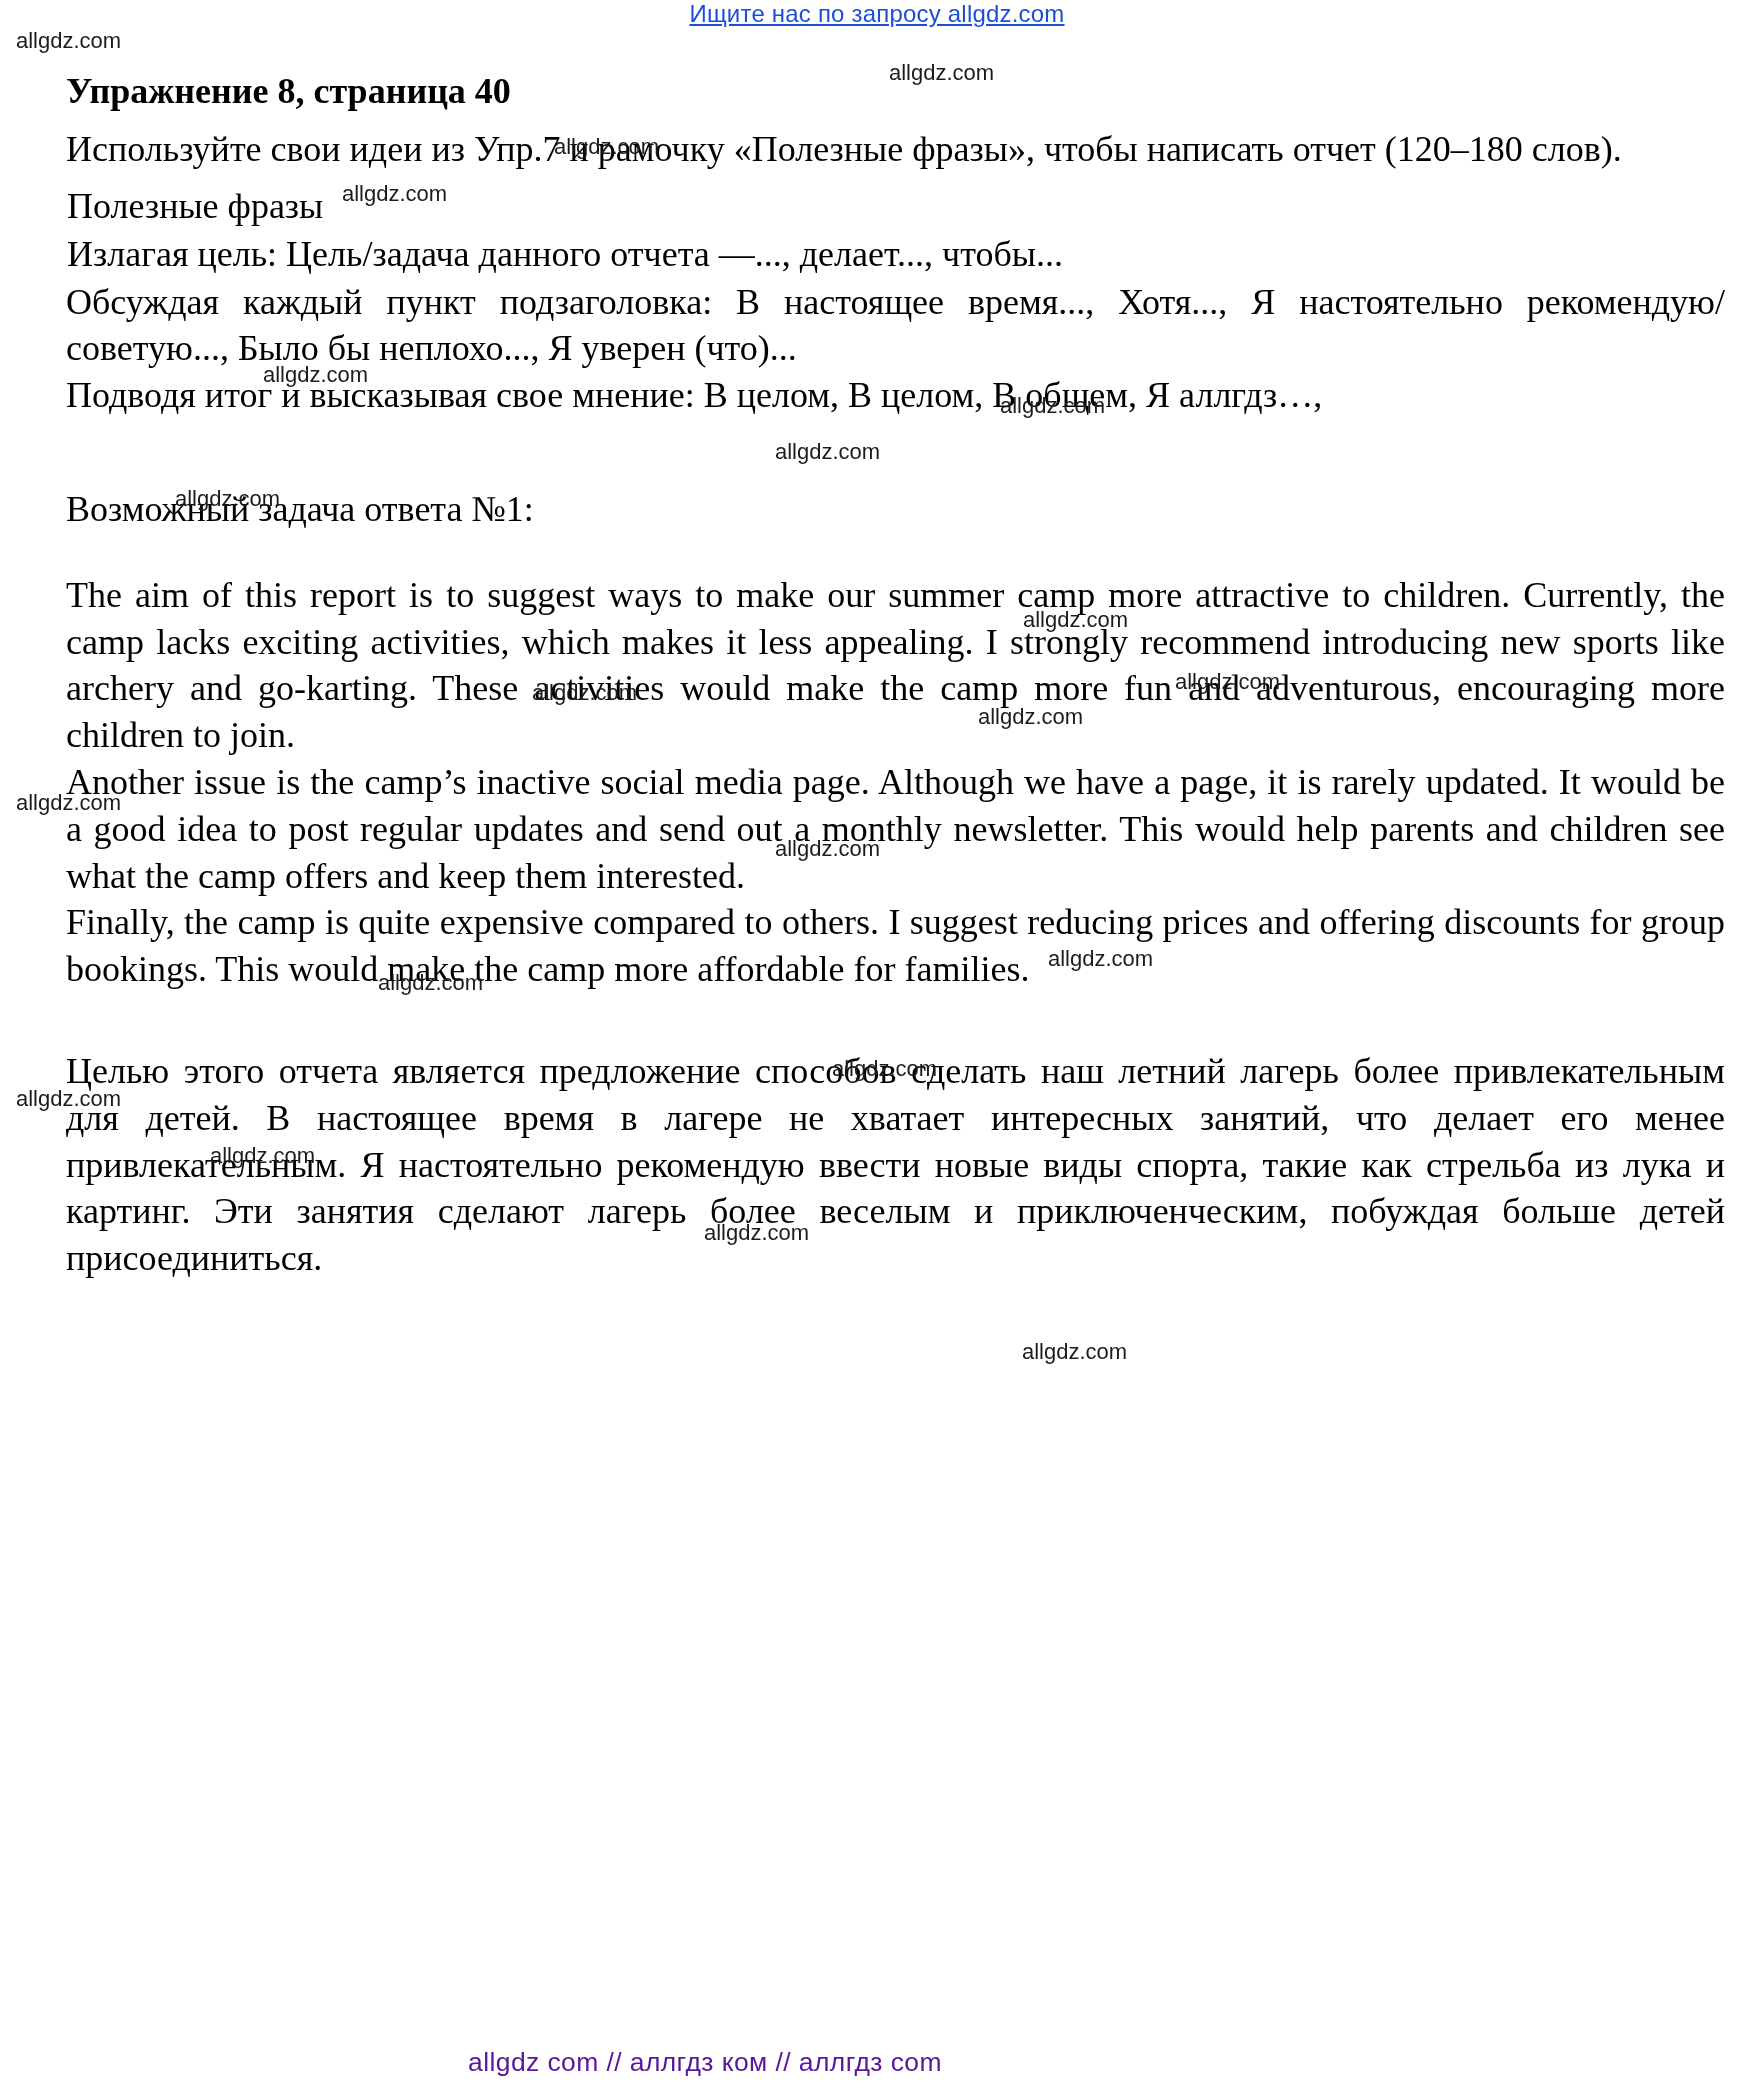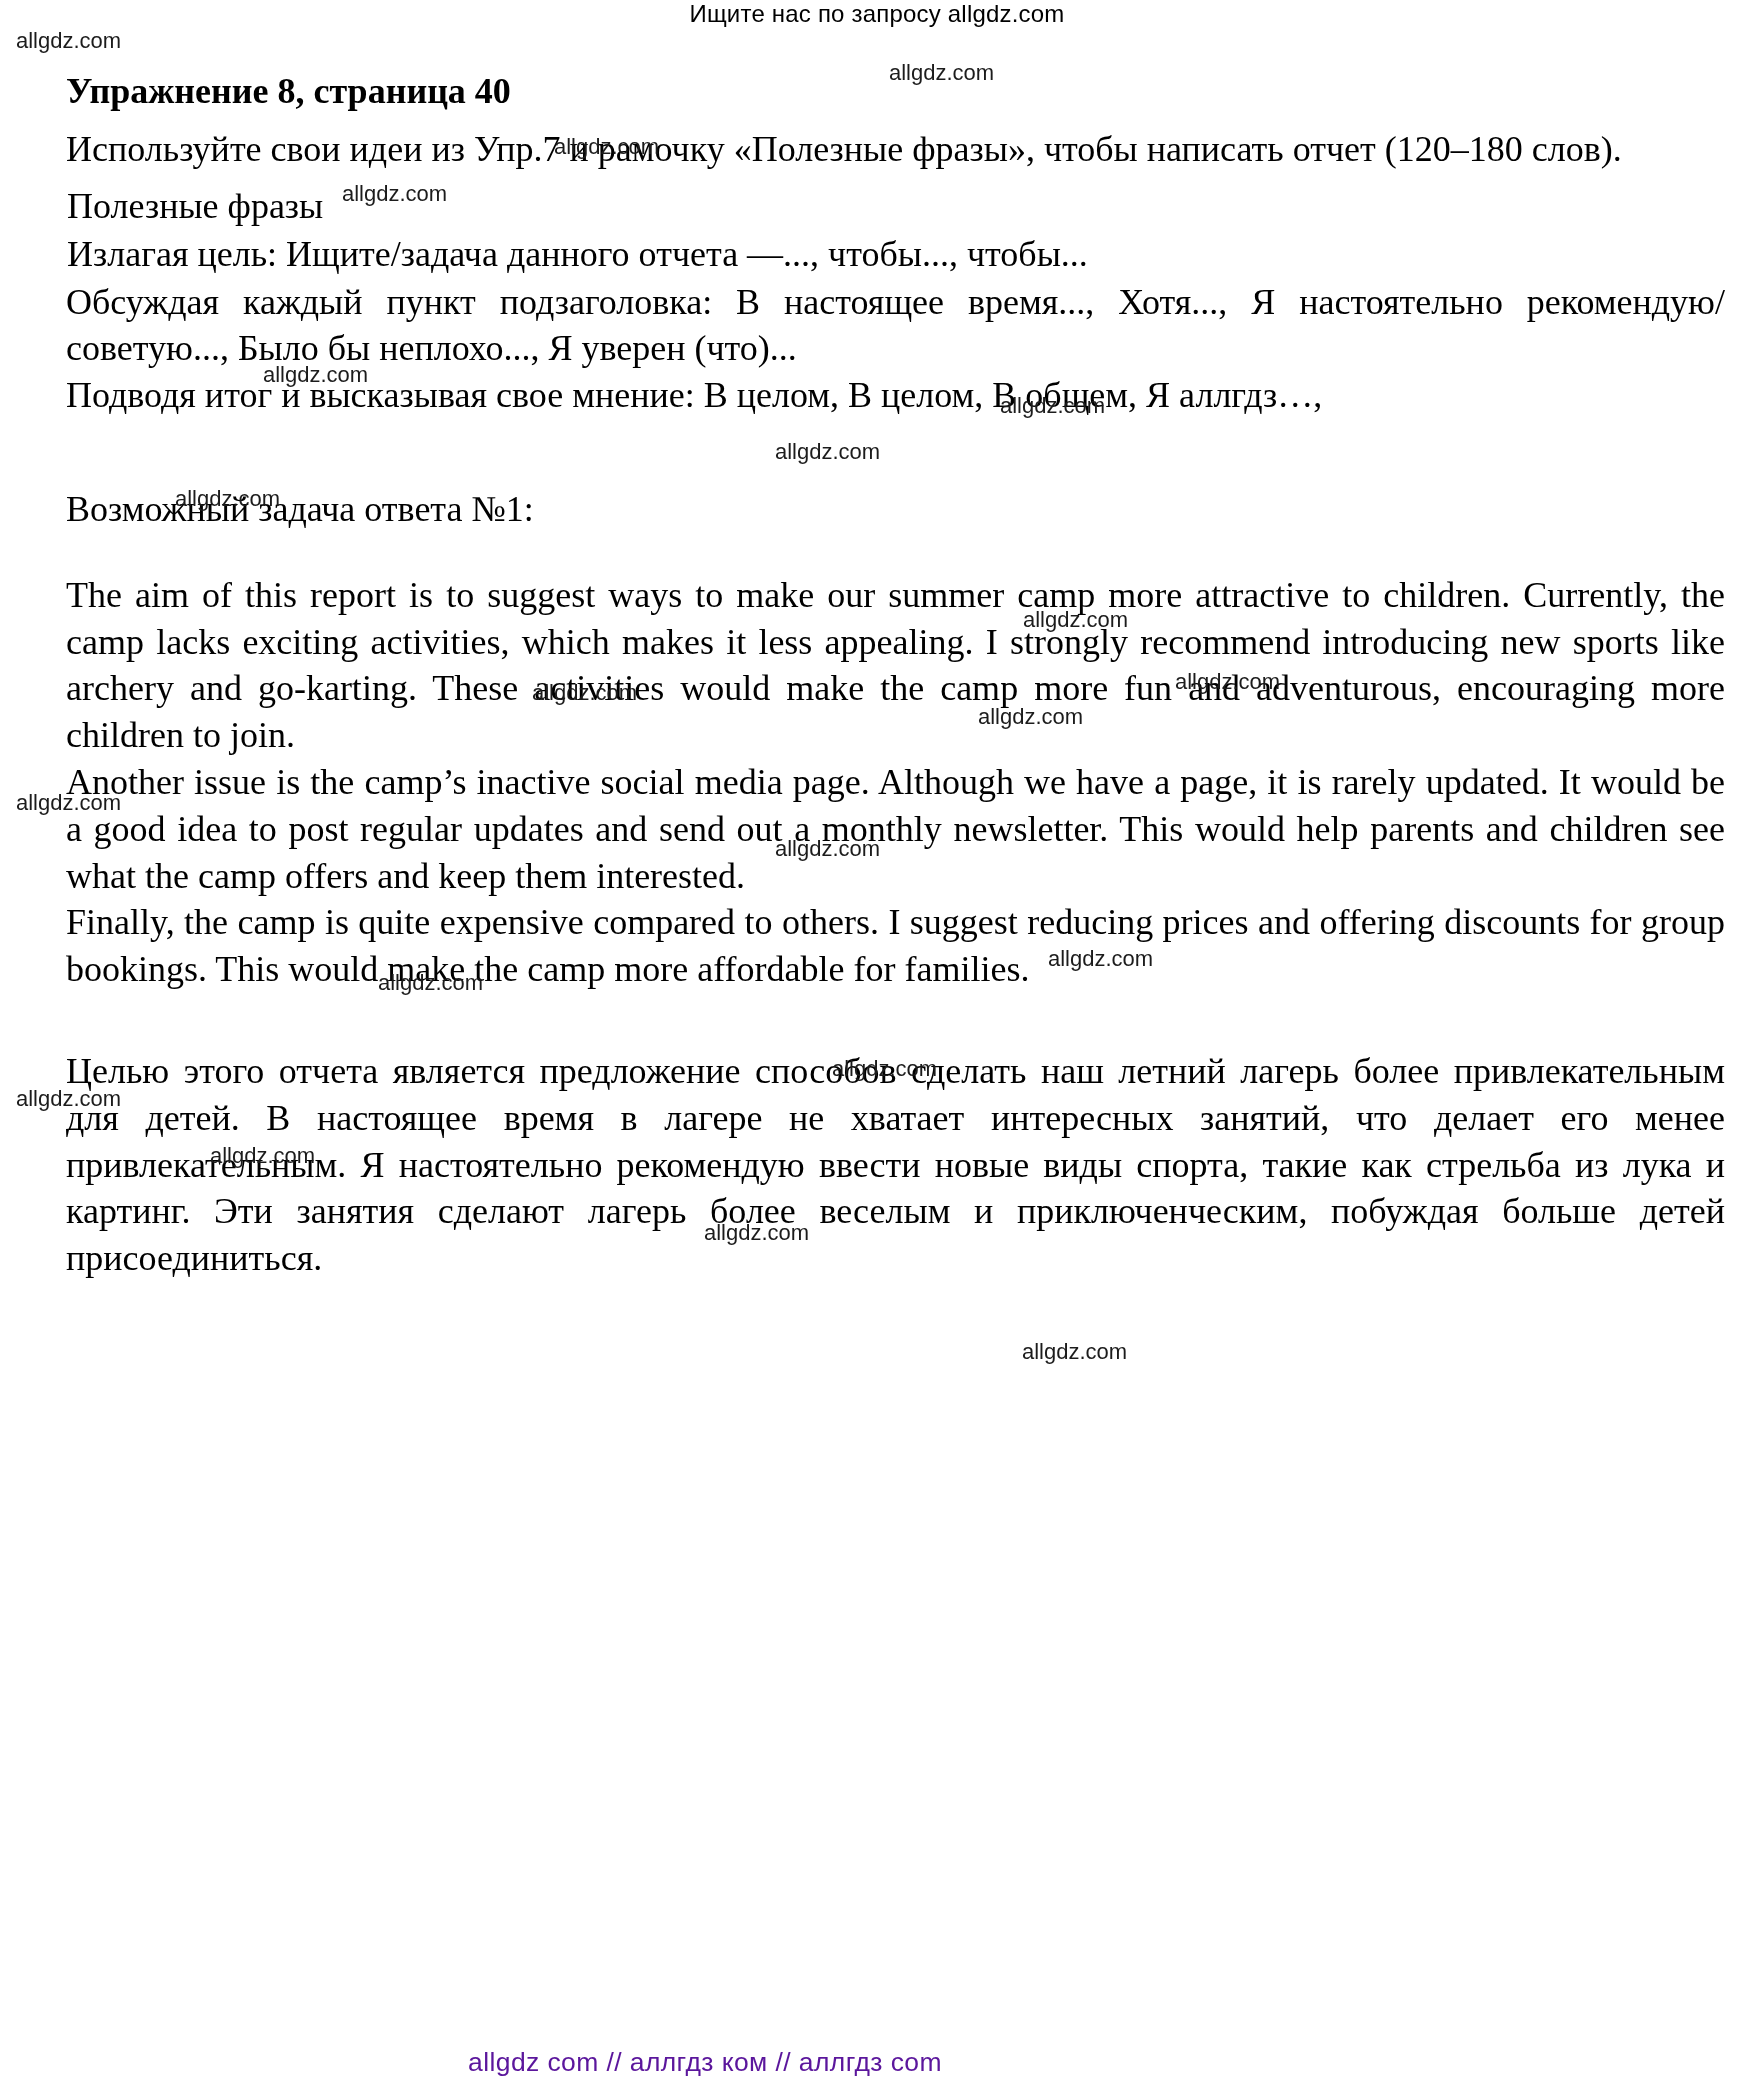--- a/index.html
+++ b/index.html
@@ -100,33 +100,33 @@
     color: #1c1c1c;
     white-space: nowrap;
     pointer-events: none;
   }
 </style>
 </head>
 <body>
 
 <div class="page">
 
-  <div class="top-banner" style="color: #000000;">Ищите нас по запросу allgdz.com</div>
+  <div class="top-banner" style="color: #1d4ed8; text-decoration: underline;">Ищите нас по запросу allgdz.com</div>
 
   <div class="content">
 
     <h1 class="ex-title">Упражнение 8, страница 40</h1>
 
     <p class="just">Используйте свои идеи из Упр.7 и рамочку «Полезные фразы», чтобы написать отчет (120–180 слов).</p>
 
     <div class="gap-sm"></div>
 
     <p class="plain">Полезные фразы</p>
 
-    <p class="plain">Излагая цель: Ищите/задача данного отчета —..., чтобы..., чтобы...</p>
+    <p class="plain">Излагая цель: Цель/задача данного отчета —..., делает..., чтобы...</p>
 
     <p class="just">Обсуждая каждый пункт подзаголовка: В настоящее время..., Хотя..., Я настоятельно рекомендую/советую..., Было бы неплохо..., Я уверен (что)...</p>
 
     <p class="just">Подводя итог и высказывая свое мнение: В целом, В целом, В общем, Я аллгдз…,</p>
 
     <div class="gap-lg"></div>
 
     <p class="answer-heading">Возможный задача ответа №1:</p>
 
     <div class="gap-md"></div>

